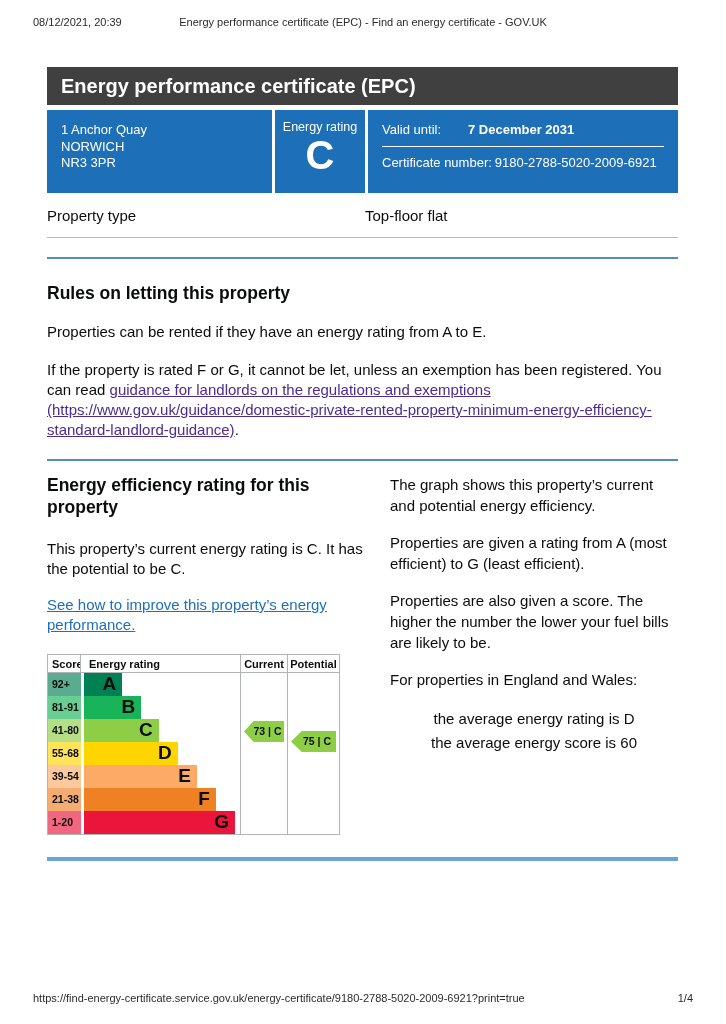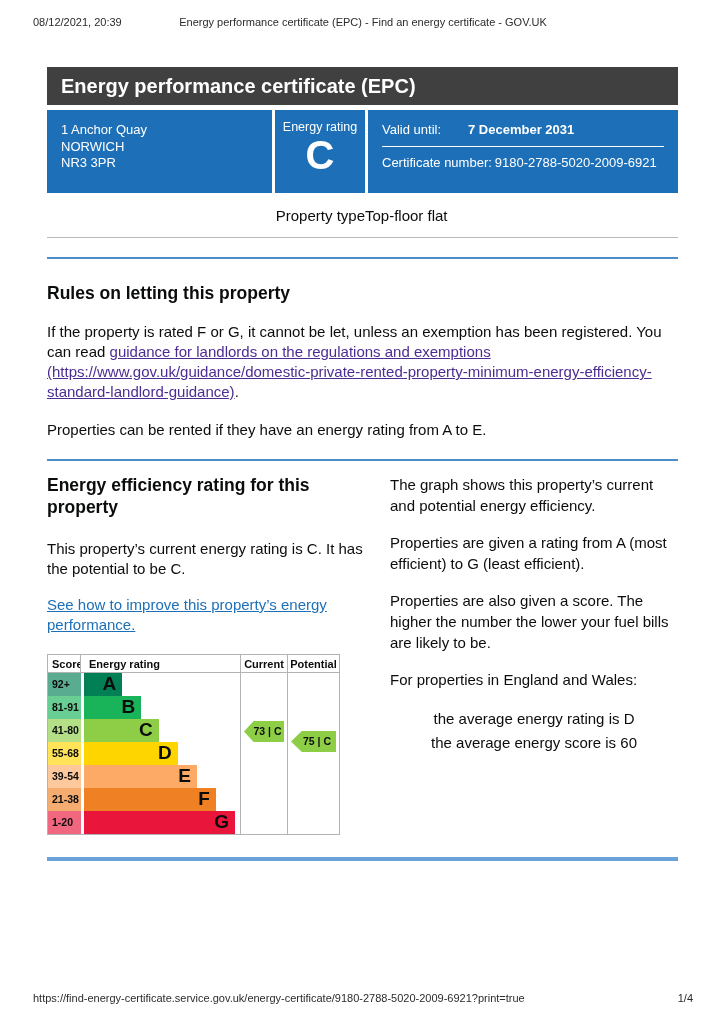--- a/index.html
+++ b/index.html
@@ -28,21 +28,21 @@
   .panel-valid { flex:1; padding:12px 14px 0 14px; font-size:13px; }
   .valid-row { display:flex; }
   .valid-label { width:86px; }
   .valid-value { font-weight:bold; }
   .panel-hr { border:none; border-top:1px solid #fff; margin:9px 0 8px 0; }
   .cert-row { display:flex; }
   .cert-label { margin-right:3px; }
   .cert-value { font-weight:normal; }
 
   .kv-row { display:flex; padding:14px 0 13px 0; border-bottom:1px solid #b9b9b9; font-size:15px; }
-  .kv-label { width:318px;text-align:right; }
+  .kv-label { width:318px; }
 
   .divider-blue { border:none; border-top:2px solid #4e8dc6; margin:19px 0 0 0; }
   .divider-blue-thick { border:none; border-top:4px solid #6ba3d8; margin:22px 0 0 0; }
 
   h2.section-heading { font-size:17.5px; font-weight:bold; margin:24px 0 0 0; line-height:21px; }
   .rules p { margin:18px 0 0 0; line-height:20px; }
   a.link-visited { color:#4c2c92; text-decoration:underline; cursor:pointer; }
   a.link-blue { color:#1d70b8; text-decoration:underline; cursor:pointer; }
 
   .two-col { display:flex; margin-top:13px; }
@@ -110,22 +110,22 @@
 
   <div class="kv-row">
     <div class="kv-label">Property type</div>
     <div class="kv-value">Top-floor flat</div>
   </div>
 
   <hr class="divider-blue">
 
   <div class="rules">
     <h2 class="section-heading">Rules on letting this property</h2>
+    <p>Properties can be rented if they have an energy rating from A to E.</p>
     <p><span>If the property is rated F or G, it cannot be let, unless an exemption has been registered. You can read </span><a class="link-visited">guidance for landlords on the regulations and exemptions (https://www.gov.uk/guidance/domestic-private-rented-property-minimum-energy-efficiency-standard-landlord-guidance)</a><span>.</span></p>
-    <p>Properties can be rented if they have an energy rating from A to E.</p>
   </div>
 
   <hr class="divider-blue">
 
   <div class="two-col">
     <div class="col-left">
       <h2>Energy efficiency rating for this property</h2>
       <p class="rating-para">This property’s current energy rating is C. It has the potential to be C.</p>
       <a class="link-blue improve-link">See how to improve this property’s energy performance.</a>
 

